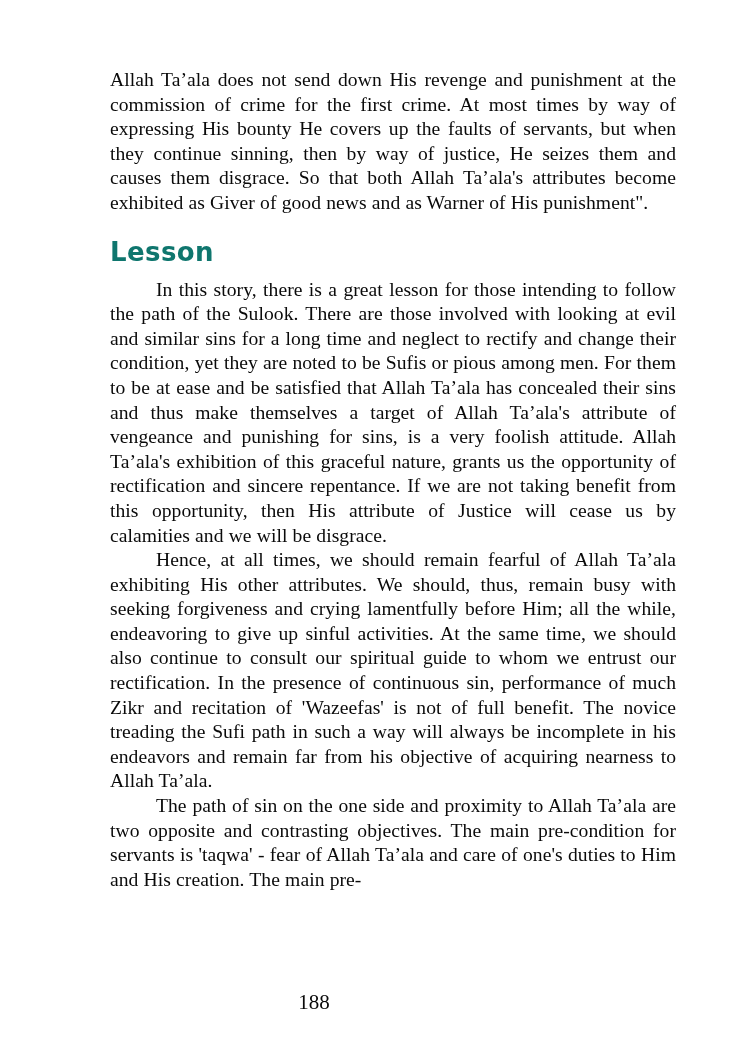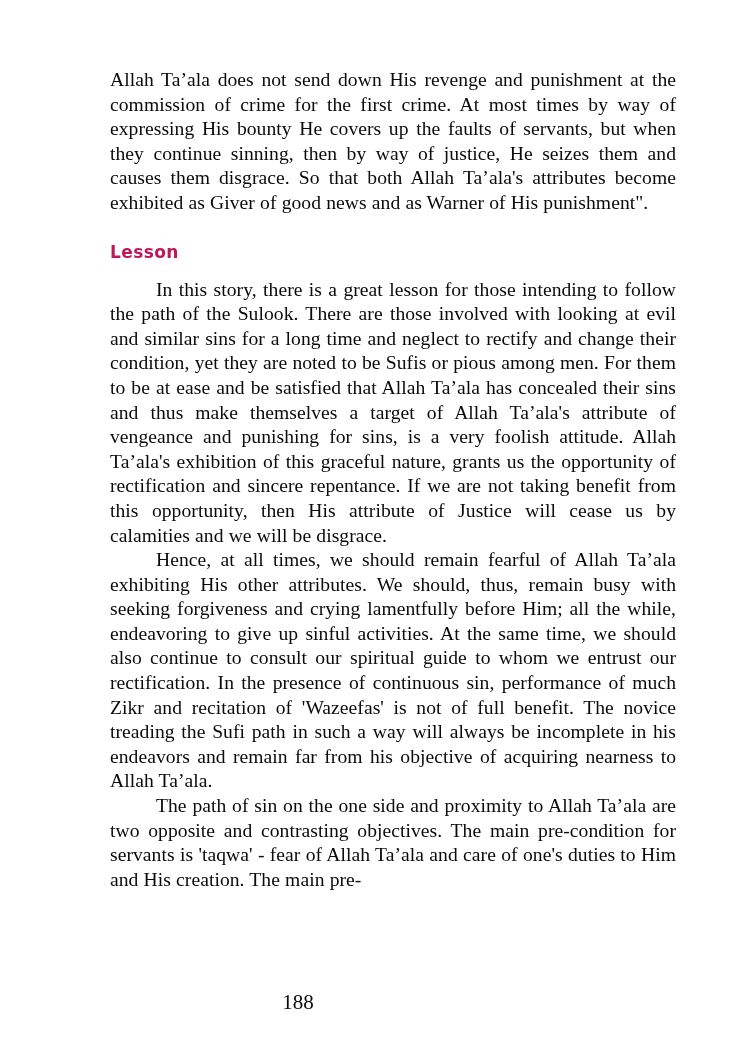--- a/index.html
+++ b/index.html
@@ -82,33 +82,33 @@
   p.para.flush {
     text-indent: 0;
   }
 
   
   .section-heading {
     margin: 0;
     padding: 0;
     font-family: "DejaVu Sans", "Liberation Sans", sans-serif;
     font-weight: 700;
-    font-size: 17px;
+    font-size: 26px;
     line-height: 30px;
     letter-spacing: 0.4px;
-    color: #be185d;
+    color: #0f766e;
   }
 
   .spacer-before-heading { height: 21px; }
   .spacer-after-heading  { height: 11px; }
 
   
   .folio {
     position: absolute;
-    left: 1px;
+    left: 17px;
     top: 989px;
     width: 594px;
     text-align: center;
     font-size: 21px;
     line-height: 26px;
     color: #0a0a0a;
   }
 </style>
 </head>
 <body>

